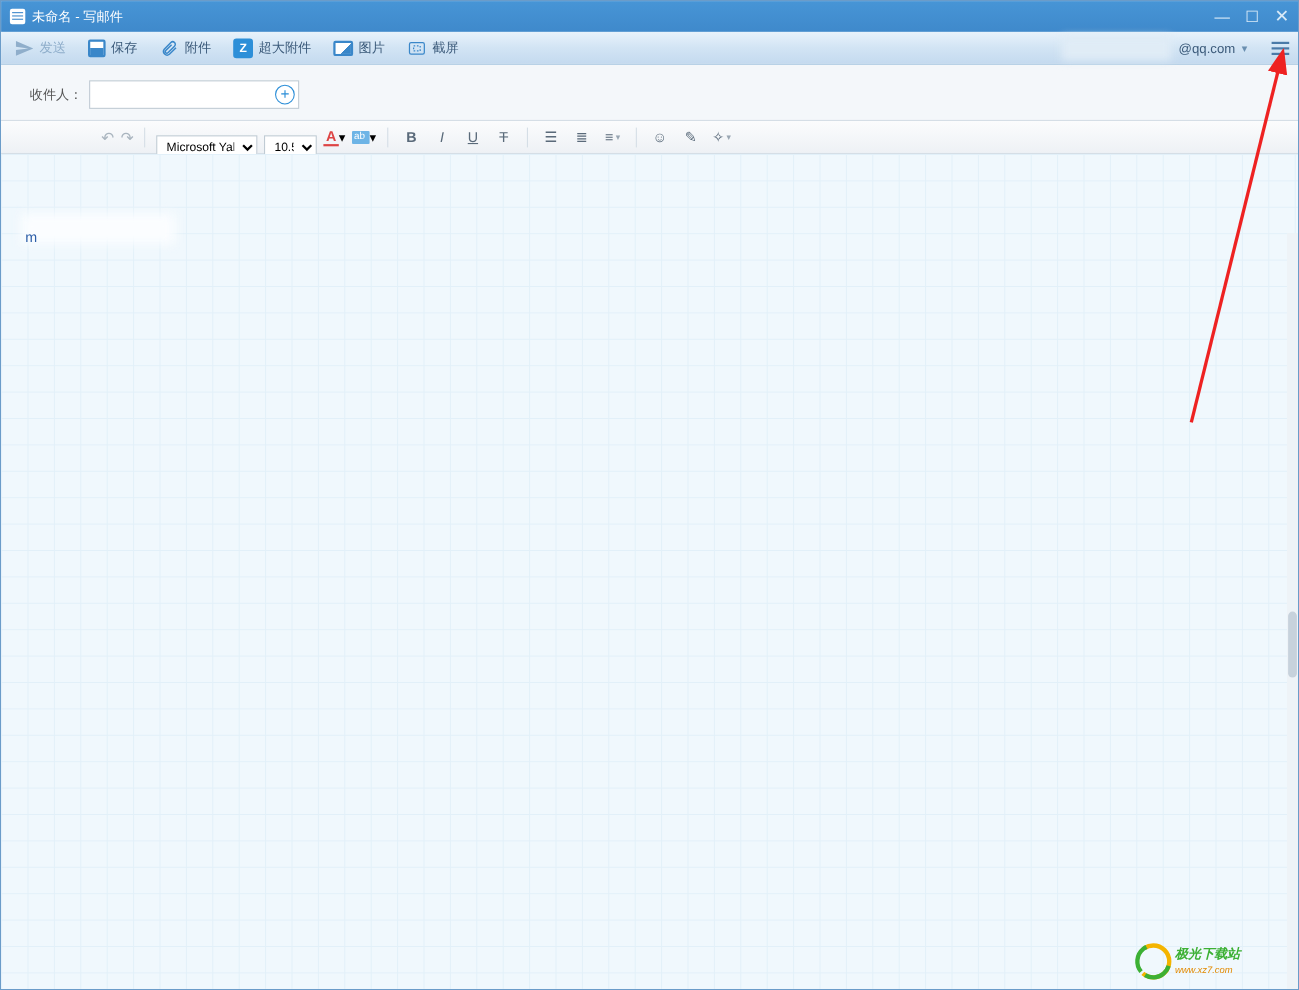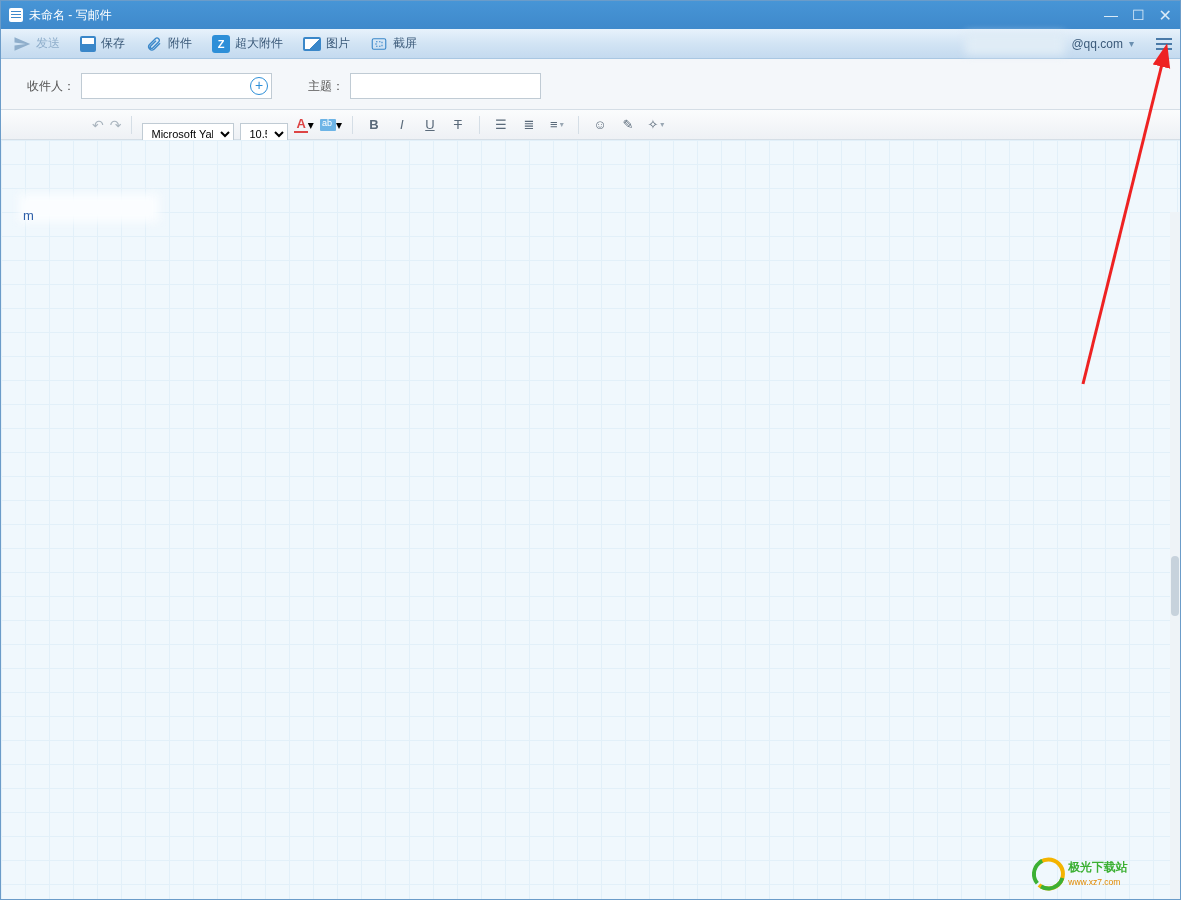--- a/index.html
+++ b/index.html
@@ -128,21 +128,21 @@
 .blur-box {
   position: absolute; left: 18px; top: 54px;
   width: 140px; height: 28px; background: #fbfdff; filter: blur(5px);
 }
 .arrow-svg {
   position: absolute; top: 44px; right: 8px; width: 120px; height: 350px; pointer-events: none;
 }
 .watermark {
   position: absolute; right: 6px; bottom: 6px;
   display: flex; flex-direction: column; align-items: flex-end;
-  font-size: 11px; pointer-events: none;
+  font-size: 11px; pointer-events: none; font-style: italic;
 }
 .watermark svg { width: 145px; height: 40px; }
 .scrolltrack {
   position: absolute; right: 1px; top: 212px; bottom: 1px; width: 10px;
   background: #eef3f7;
 }
 .scrollthumb {
   position: absolute; top: 50%; width: 8px; left: 1px; height: 60px;
   background: #c7d2dc; border-radius: 4px;
 }
@@ -216,26 +216,20 @@
   </div>
 
   <div class="fields">
     <div class="field-row">
       <div class="field-label">收件人：</div>
       <div class="field-input-wrap">
         <input class="field-input" value="" style="">
         <span class="add-contact">+</span>
       </div>
     </div>
-    <div class="field-row">
-      <div class="field-label">主题：</div>
-      <div class="field-input-wrap">
-        <input class="field-input" value="" style="">
-      </div>
-    </div>
   </div>
 
   <div class="format-bar">
     <div class="fmt-left-gap"></div>
     <div class="undo-redo">
       <span>↶</span>
       <span>↷</span>
     </div>
     <div class="sep"></div>
     <select class="font-sel"><option>Microsoft Yal</option></select>

